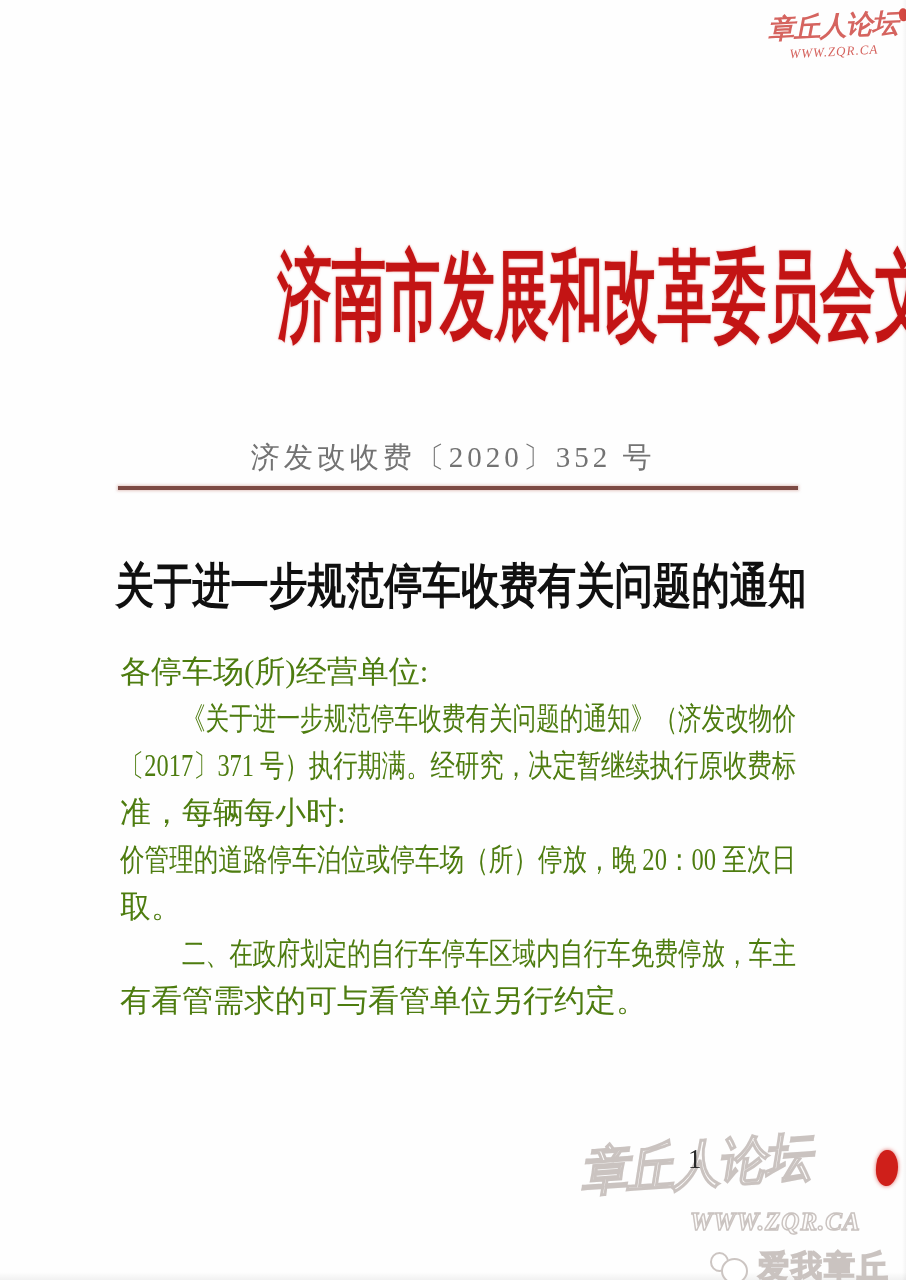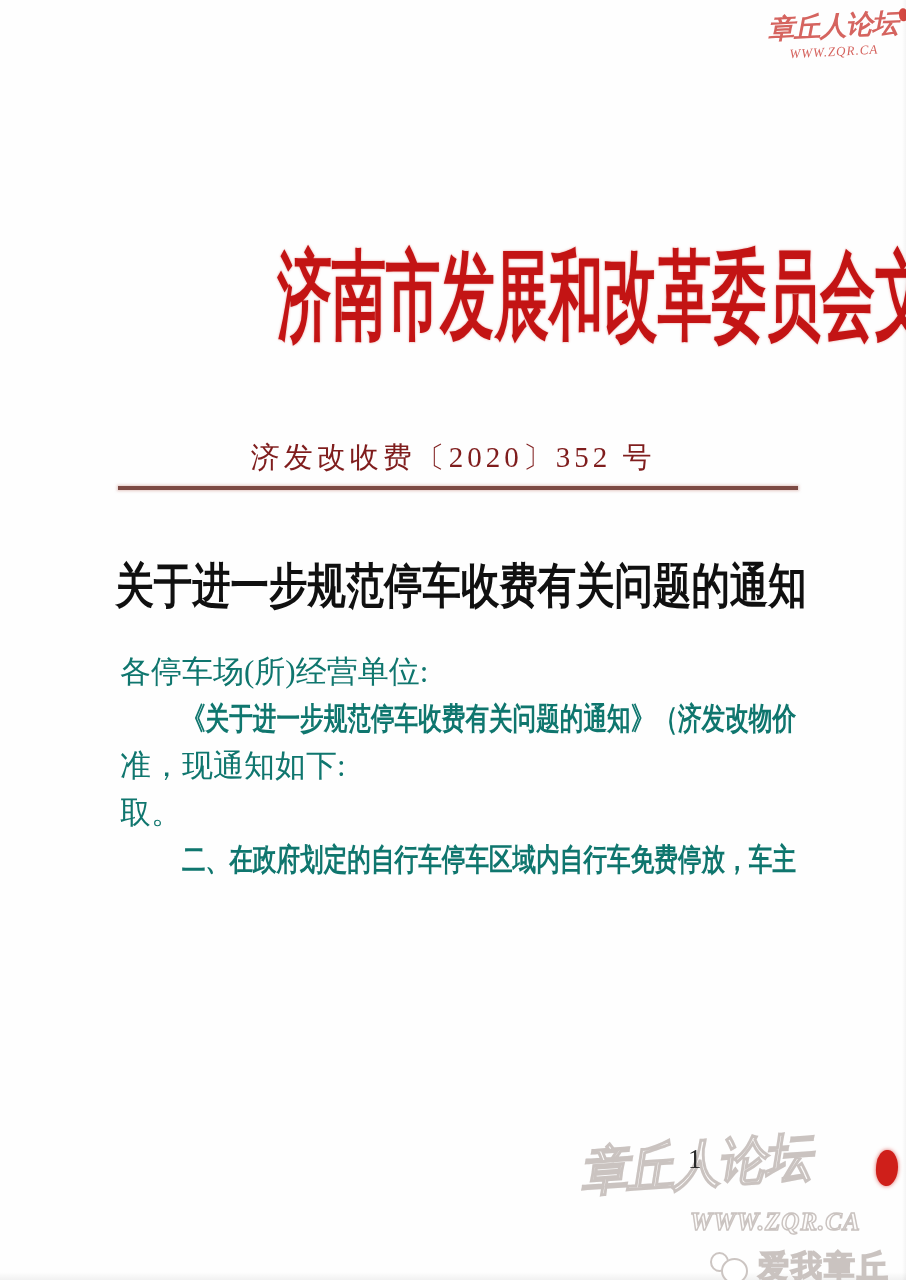--- a/index.html
+++ b/index.html
@@ -25,37 +25,37 @@
 
   
   .red-title{position:absolute;top:246px;left:0;width:906px;text-align:center;
     white-space:nowrap;}
   .red-title-inner{display:inline-block;font-size:97px;line-height:1.05;
     font-weight:bold;color:#c31414;transform:scaleX(.56);transform-origin:50% 50%;
     text-shadow:0 0 3px rgba(198,24,20,.45);}
 
   
   .doc-no{position:absolute;top:438px;left:0;width:906px;text-align:center;
-    font-size:29px;letter-spacing:4px;color:#7f1d1d;}
+    font-size:29px;letter-spacing:4px;color:#737373;}
 
   
   .red-rule{position:absolute;top:486px;left:118px;width:680px;height:4px;
     background:#7d4a44;box-shadow:0 0 3px 1px rgba(205,155,148,.55);}
 
   
   .doc-title{position:absolute;top:560px;left:8px;width:906px;text-align:center;
     white-space:nowrap;}
   .doc-title-inner{display:inline-block;font-size:48px;line-height:1.1;
     font-weight:bold;color:#101010;transform:scaleX(.8);transform-origin:50% 50%;}
 
   
   .body-text{position:absolute;top:648px;left:120px;width:676px;
-    font-size:31px;color:#0f766e;}
+    font-size:31px;color:#4d7c0f;}
   .line{height:47px;line-height:47px;white-space:nowrap;overflow:visible;}
-  .line.indent{padding-left:62px;font-weight:bold;}
+  .line.indent{padding-left:62px;}
   .fit-line{display:inline-block;transform-origin:0 50%;}
 
   
   .page-no{position:absolute;left:688px;top:1144px;font-size:27px;color:#2a2a2a;z-index:3;}
 
   
   .wm-bottom{position:absolute;top:1142px;right:6px;width:320px;z-index:2;}
   .outline{color:#fdfcfb;-webkit-text-stroke:1.4px #cac3c0;
     text-shadow:0 0 1px rgba(180,172,168,.6);}
   .wm-callig-row{position:relative;height:62px;white-space:nowrap;}
@@ -94,23 +94,26 @@
 
   <div class="red-rule"></div>
 
   <div class="doc-title">
     <span class="doc-title-inner">关于进一步规范停车收费有关问题的通知</span>
   </div>
 
   <div class="body-text">
     <div class="line"><span class="fit-line no-stretch" style="transform: scaleX(1);">各停车场(所)经营单位:</span></div>
     <div class="line indent"><span class="fit-line" style="transform: scaleX(0.761787);">《关于进一步规范停车收费有关问题的通知》（济发改物价</span></div>
-    <div class="line"><span class="fit-line no-stretch" style="transform: scaleX(1);">准，现通知如下:</span></div>
+    <div class="line"><span class="fit-line" style="transform: scaleX(0.785818);">〔2017〕371 号）执行期满。经研究，决定暂继续执行原收费标</span></div>
+    <div class="line"><span class="fit-line no-stretch" style="transform: scaleX(1);">准，每辆每小时:</span></div>
+    <div class="line"><span class="fit-line" style="transform: scaleX(0.792962);">价管理的道路停车泊位或停车场（所）停放，晚 20：00 至次日</span></div>
     <div class="line"><span class="fit-line no-stretch" style="transform: scaleX(1);">取。</span></div>
     <div class="line indent"><span class="fit-line" style="transform: scaleX(0.761787);">二、在政府划定的自行车停车区域内自行车免费停放，车主</span></div>
+    <div class="line"><span class="fit-line no-stretch" style="transform: scaleX(1);">有看管需求的可与看管单位另行约定。</span></div>
   </div>
 
   <div class="page-no">1</div>
 
   <div class="wm-bottom">
     <div class="wm-callig-row">
       <span class="wm-callig outline">章丘人论坛</span>
       <span class="wm-seal"></span>
     </div>
     <div class="wm-url outline">WWW.ZQR.CA</div>

